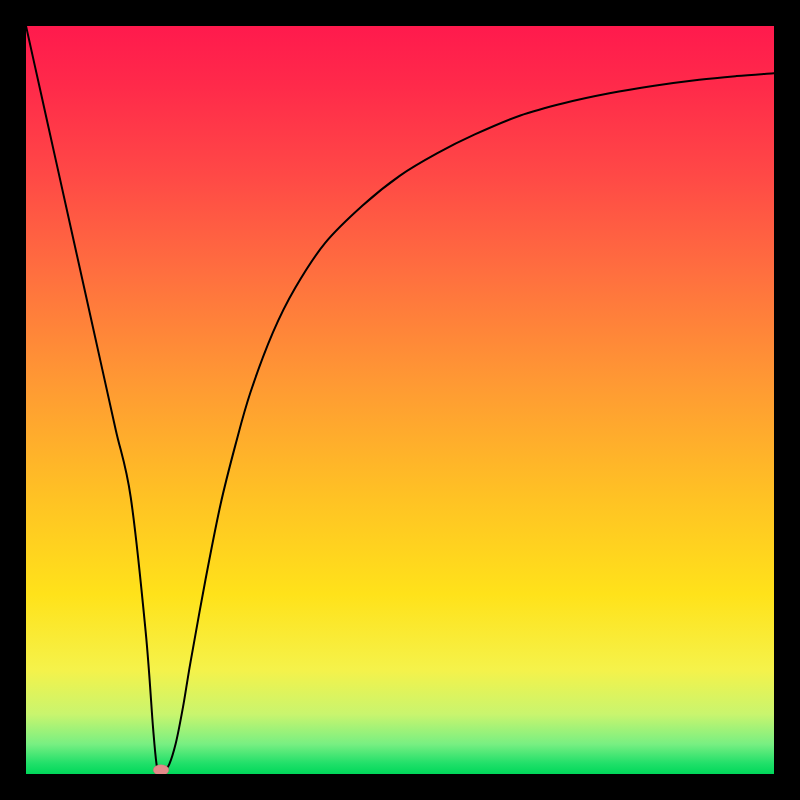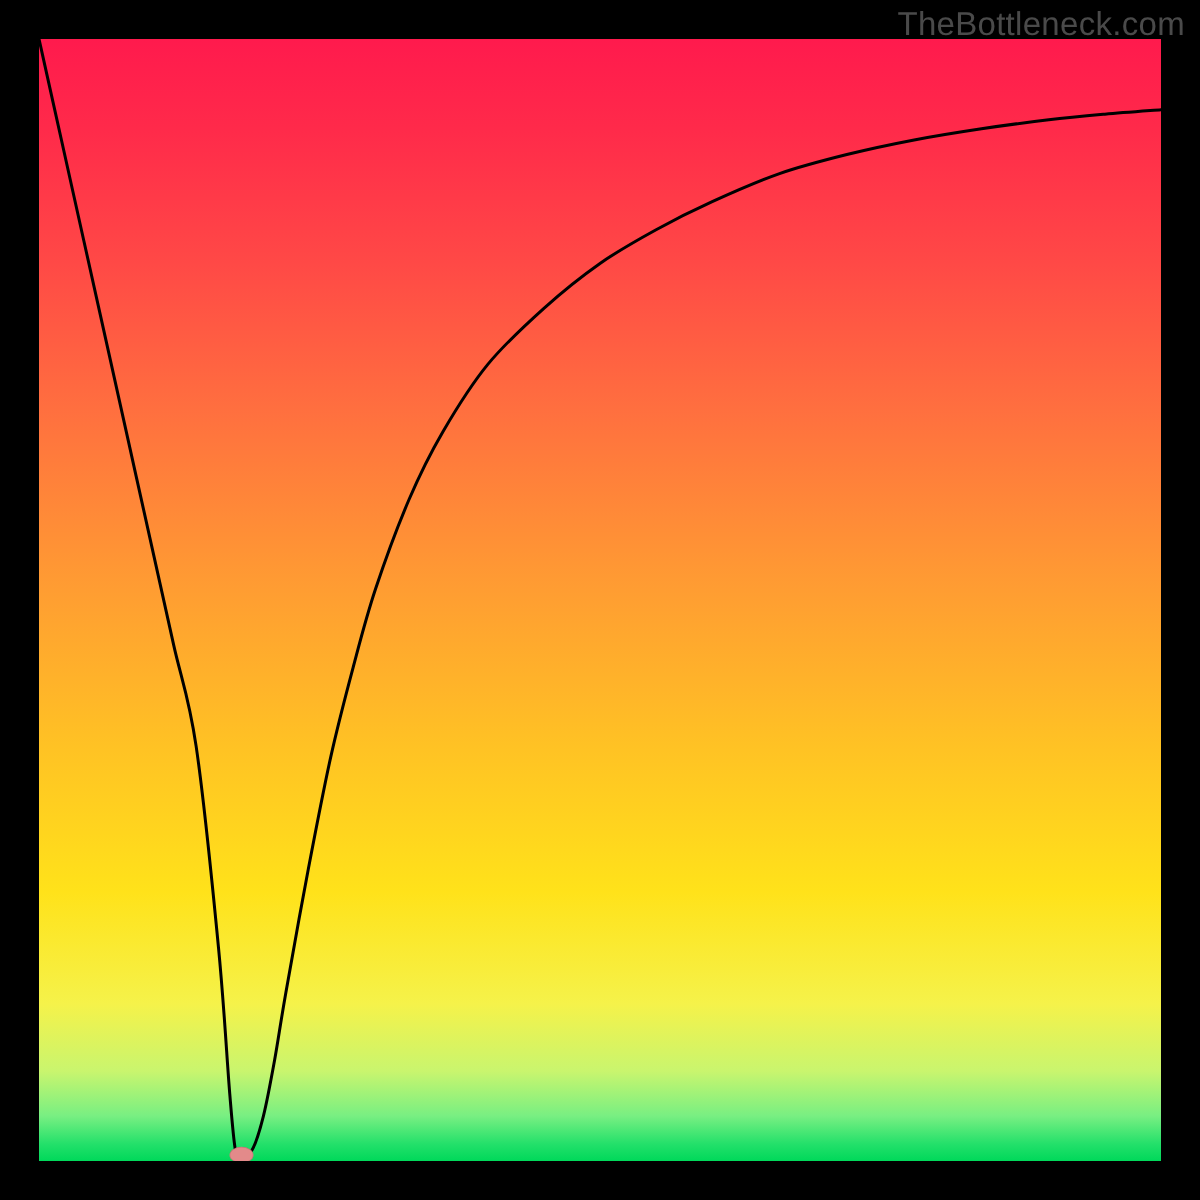--- a/index.html
+++ b/index.html
@@ -67,14 +67,13 @@
 <body>
 
 <div class="frame">
   <div class="plot">
     <div class="gradient"></div>
     <svg class="curve" viewBox="0 0 748 748" preserveAspectRatio="none">
       <path id="curve-path" fill="none" stroke="#000" stroke-width="2" stroke-linejoin="round" stroke-linecap="round" d="M 0 0 C 2.4933333333333336 11.21999999999999, 9.973333333333333 44.87999999999994, 14.96 67.31999999999994 C 19.94666666666667 89.75999999999993, 24.933333333333337 112.19999999999997, 29.92 134.64 C 34.906666666666666 157.08, 39.89333333333333 179.52000000000004, 44.879999999999995 201.96000000000004 C 49.86666666666666 224.40000000000003, 54.85333333333334 246.83999999999997, 59.84 269.28 C 64.82666666666667 291.71999999999997, 69.81333333333333 314.15999999999997, 74.8 336.59999999999997 C 79.78666666666666 359.03999999999996, 84.77333333333333 381.47999999999996, 89.75999999999999 403.91999999999996 C 94.74666666666666 426.35999999999996, 99.73333333333335 437.58, 104.72000000000001 471.24 C 109.70666666666668 504.90000000000003, 115.94000000000001 567.2333333333333, 119.68 605.88 C 123.42 644.5266666666666, 125.29 680.6800000000001, 127.16000000000001 703.12 C 129.03 725.56, 129.65333333333334 733.6633333333333, 130.9 740.52 C 132.14666666666668 747.3766666666667, 132.76999999999998 744.26, 134.64 744.26 C 136.51 744.26, 139.62666666666667 744.8833333333333, 142.12 740.52 C 144.61333333333334 736.1566666666666, 147.10666666666665 728.0533333333334, 149.6 718.08 C 152.09333333333333 708.1066666666667, 154.58666666666664 694.3933333333334, 157.07999999999998 680.6800000000001 C 159.57333333333332 666.9666666666667, 160.82 656.9933333333333, 164.56 635.8 C 168.3 614.6066666666666, 174.5333333333333 579.6999999999999, 179.51999999999998 553.52 C 184.50666666666666 527.34, 189.49333333333334 501.16, 194.48000000000002 478.72 C 199.4666666666667 456.28000000000003, 204.45333333333338 437.58, 209.44000000000003 418.88 C 214.42666666666668 400.18, 218.16666666666669 385.21999999999997, 224.4 366.52 C 230.63333333333333 347.82, 239.36 324.1333333333333, 246.84 306.68 C 254.32 289.2266666666667, 260.5533333333333 276.76, 269.28 261.8 C 278.00666666666666 246.84000000000003, 287.97999999999996 230.6333333333334, 299.2 216.92000000000007 C 310.42 203.20666666666673, 324.1333333333333 190.73999999999998, 336.6 179.51999999999998 C 349.0666666666667 168.29999999999998, 361.5333333333333 158.32666666666668, 374 149.60000000000002 C 386.4666666666667 140.87333333333336, 398.9333333333334 134.01666666666674, 411.40000000000003 127.16000000000008 C 423.8666666666667 120.30333333333341, 435.0866666666667 114.69333333333338, 448.8 108.46000000000004 C 462.5133333333333 102.22666666666669, 478.72 94.996, 493.68 89.75999999999999 C 508.64 84.52399999999999, 523.5999999999999 80.78399999999999, 538.56 77.04399999999998 C 553.52 73.30399999999997, 568.48 70.18733333333329, 583.44 67.31999999999994 C 598.4000000000001 64.45266666666659, 613.3599999999999 62.08399999999991, 628.3199999999999 59.83999999999992 C 643.28 57.595999999999925, 659.4866666666667 55.47666666666663, 673.2 53.855999999999995 C 686.9133333333334 52.23533333333336, 698.1333333333333 51.23800000000011, 710.6 50.1160000000001 C 723.0666666666667 48.994000000000085, 741.7666666666667 47.62266666666661, 748 47.12399999999991"></path>
     </svg>
     <div class="dot" id="marker-dot" style="left: 134.64px; top: 744.26px;"></div>
   </div>
-  <div class="watermark">TheBottleneck.com</div>
 </div>
 
 </body></html>

